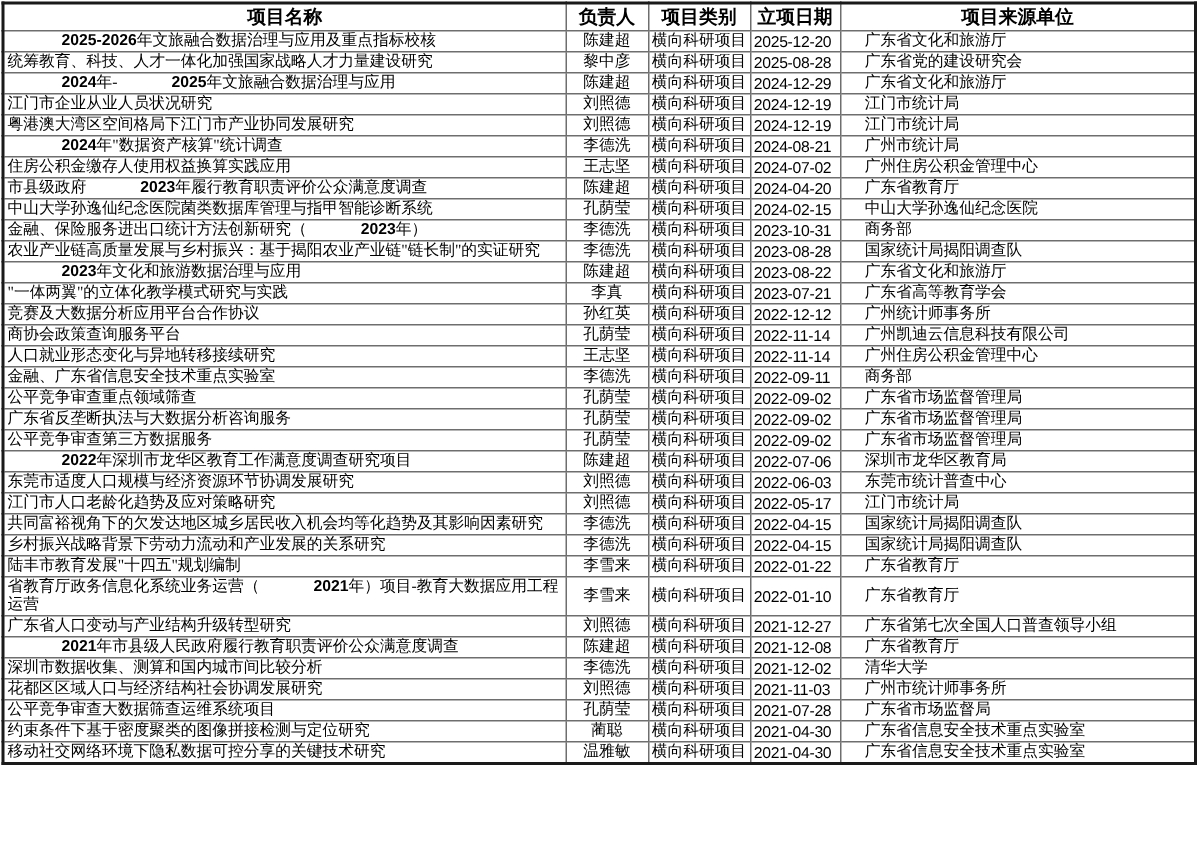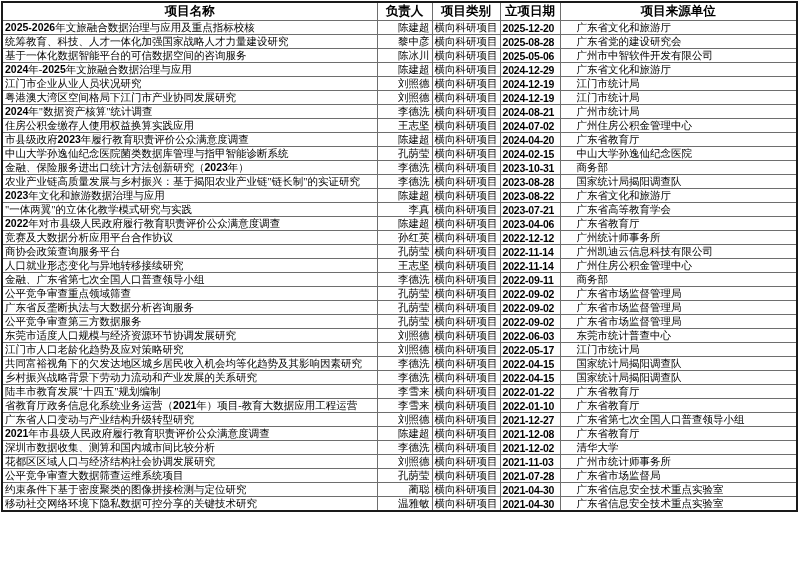--- a/index.html
+++ b/index.html
@@ -30,33 +30,34 @@
     border: 1px solid #6e6e6e;
     height: 13px;
     font-size: 10.5px;
     line-height: 12px;
     padding: 0 2px;
     vertical-align: middle;
     overflow: hidden;
     word-break: break-all;
   }
   td.cell-name  { text-align: left; }
-  td.cell-leader { text-align: right; white-space: nowrap; }
+  td.cell-leader { text-align: center; white-space: nowrap; }
   td.cell-category { text-align: right; white-space: nowrap; }
   td.cell-date {
     font-family: "Liberation Sans", "DejaVu Sans", sans-serif;
-    font-weight: bold;
+    font-weight: normal;
     font-size: 10.5px;
     letter-spacing: -0.2px;
     white-space: nowrap;
   }
   td.cell-source { text-align: left; white-space: nowrap; padding-left: 16px; }
   .num {
     font-family: "Liberation Sans", "DejaVu Sans", sans-serif;
     font-weight: bold;
+    margin-left: 36px;
   }
 </style>
 </head>
 <body>
 
 <table class="projects">
   <colgroup>
     <col style="width:375px">
     <col style="width:55px">
     <col style="width:68px">
@@ -81,27 +82,20 @@
         <td class="cell-source">广东省文化和旅游厅</td>
       </tr>
       <tr>
         <td class="cell-name">统筹教育、科技、人才一体化加强国家战略人才力量建设研究</td>
         <td class="cell-leader">黎中彦</td>
         <td class="cell-category">横向科研项目</td>
         <td class="cell-date">2025-08-28</td>
         <td class="cell-source">广东省党的建设研究会</td>
       </tr>
       <tr>
-        <td class="cell-name">基于一体化数据智能平台的可信数据空间的咨询服务</td>
-        <td class="cell-leader">陈冰川</td>
-        <td class="cell-category">横向科研项目</td>
-        <td class="cell-date">2025-05-06</td>
-        <td class="cell-source">广州市中智软件开发有限公司</td>
-      </tr>
-      <tr>
         <td class="cell-name"><span class="num">2024</span>年-<span class="num">2025</span>年文旅融合数据治理与应用</td>
         <td class="cell-leader">陈建超</td>
         <td class="cell-category">横向科研项目</td>
         <td class="cell-date">2024-12-29</td>
         <td class="cell-source">广东省文化和旅游厅</td>
       </tr>
       <tr>
         <td class="cell-name">江门市企业从业人员状况研究</td>
         <td class="cell-leader">刘照德</td>
         <td class="cell-category">横向科研项目</td>
@@ -165,27 +159,20 @@
         <td class="cell-source">广东省文化和旅游厅</td>
       </tr>
       <tr>
         <td class="cell-name">"一体两翼"的立体化教学模式研究与实践</td>
         <td class="cell-leader">李真</td>
         <td class="cell-category">横向科研项目</td>
         <td class="cell-date">2023-07-21</td>
         <td class="cell-source">广东省高等教育学会</td>
       </tr>
       <tr>
-        <td class="cell-name"><span class="num">2022</span>年对市县级人民政府履行教育职责评价公众满意度调查</td>
-        <td class="cell-leader">陈建超</td>
-        <td class="cell-category">横向科研项目</td>
-        <td class="cell-date">2023-04-06</td>
-        <td class="cell-source">广东省教育厅</td>
-      </tr>
-      <tr>
         <td class="cell-name">竞赛及大数据分析应用平台合作协议</td>
         <td class="cell-leader">孙红英</td>
         <td class="cell-category">横向科研项目</td>
         <td class="cell-date">2022-12-12</td>
         <td class="cell-source">广州统计师事务所</td>
       </tr>
       <tr>
         <td class="cell-name">商协会政策查询服务平台</td>
         <td class="cell-leader">孔荫莹</td>
         <td class="cell-category">横向科研项目</td>
@@ -193,21 +180,21 @@
         <td class="cell-source">广州凯迪云信息科技有限公司</td>
       </tr>
       <tr>
         <td class="cell-name">人口就业形态变化与异地转移接续研究</td>
         <td class="cell-leader">王志坚</td>
         <td class="cell-category">横向科研项目</td>
         <td class="cell-date">2022-11-14</td>
         <td class="cell-source">广州住房公积金管理中心</td>
       </tr>
       <tr>
-        <td class="cell-name">金融、广东省第七次全国人口普查领导小组</td>
+        <td class="cell-name">金融、广东省信息安全技术重点实验室</td>
         <td class="cell-leader">李德洗</td>
         <td class="cell-category">横向科研项目</td>
         <td class="cell-date">2022-09-11</td>
         <td class="cell-source">商务部</td>
       </tr>
       <tr>
         <td class="cell-name">公平竞争审查重点领域筛查</td>
         <td class="cell-leader">孔荫莹</td>
         <td class="cell-category">横向科研项目</td>
         <td class="cell-date">2022-09-02</td>
@@ -219,20 +206,27 @@
         <td class="cell-category">横向科研项目</td>
         <td class="cell-date">2022-09-02</td>
         <td class="cell-source">广东省市场监督管理局</td>
       </tr>
       <tr>
         <td class="cell-name">公平竞争审查第三方数据服务</td>
         <td class="cell-leader">孔荫莹</td>
         <td class="cell-category">横向科研项目</td>
         <td class="cell-date">2022-09-02</td>
         <td class="cell-source">广东省市场监督管理局</td>
+      </tr>
+      <tr>
+        <td class="cell-name"><span class="num">2022</span>年深圳市龙华区教育工作满意度调查研究项目</td>
+        <td class="cell-leader">陈建超</td>
+        <td class="cell-category">横向科研项目</td>
+        <td class="cell-date">2022-07-06</td>
+        <td class="cell-source">深圳市龙华区教育局</td>
       </tr>
       <tr>
         <td class="cell-name">东莞市适度人口规模与经济资源环节协调发展研究</td>
         <td class="cell-leader">刘照德</td>
         <td class="cell-category">横向科研项目</td>
         <td class="cell-date">2022-06-03</td>
         <td class="cell-source">东莞市统计普查中心</td>
       </tr>
       <tr>
         <td class="cell-name">江门市人口老龄化趋势及应对策略研究</td>

